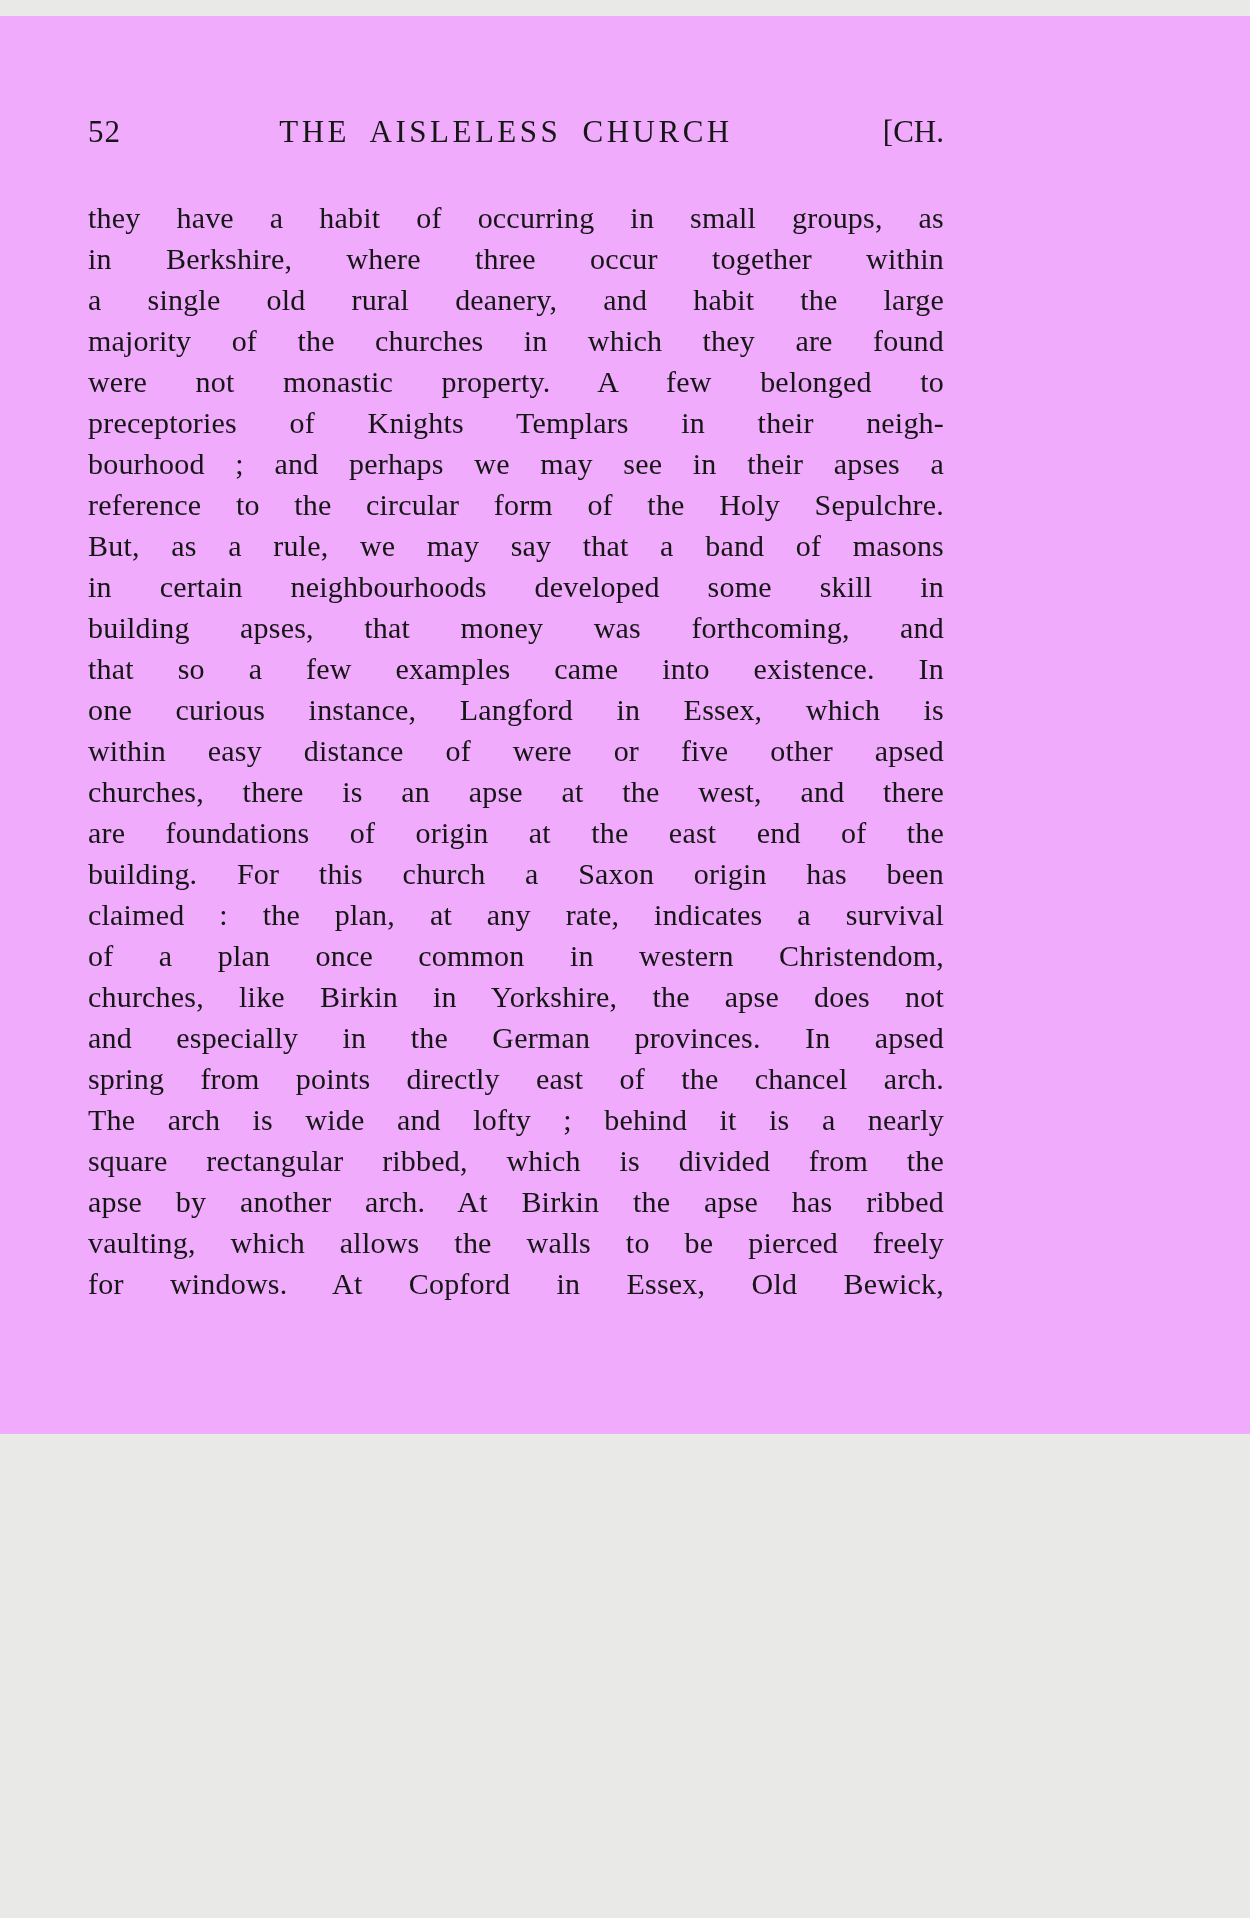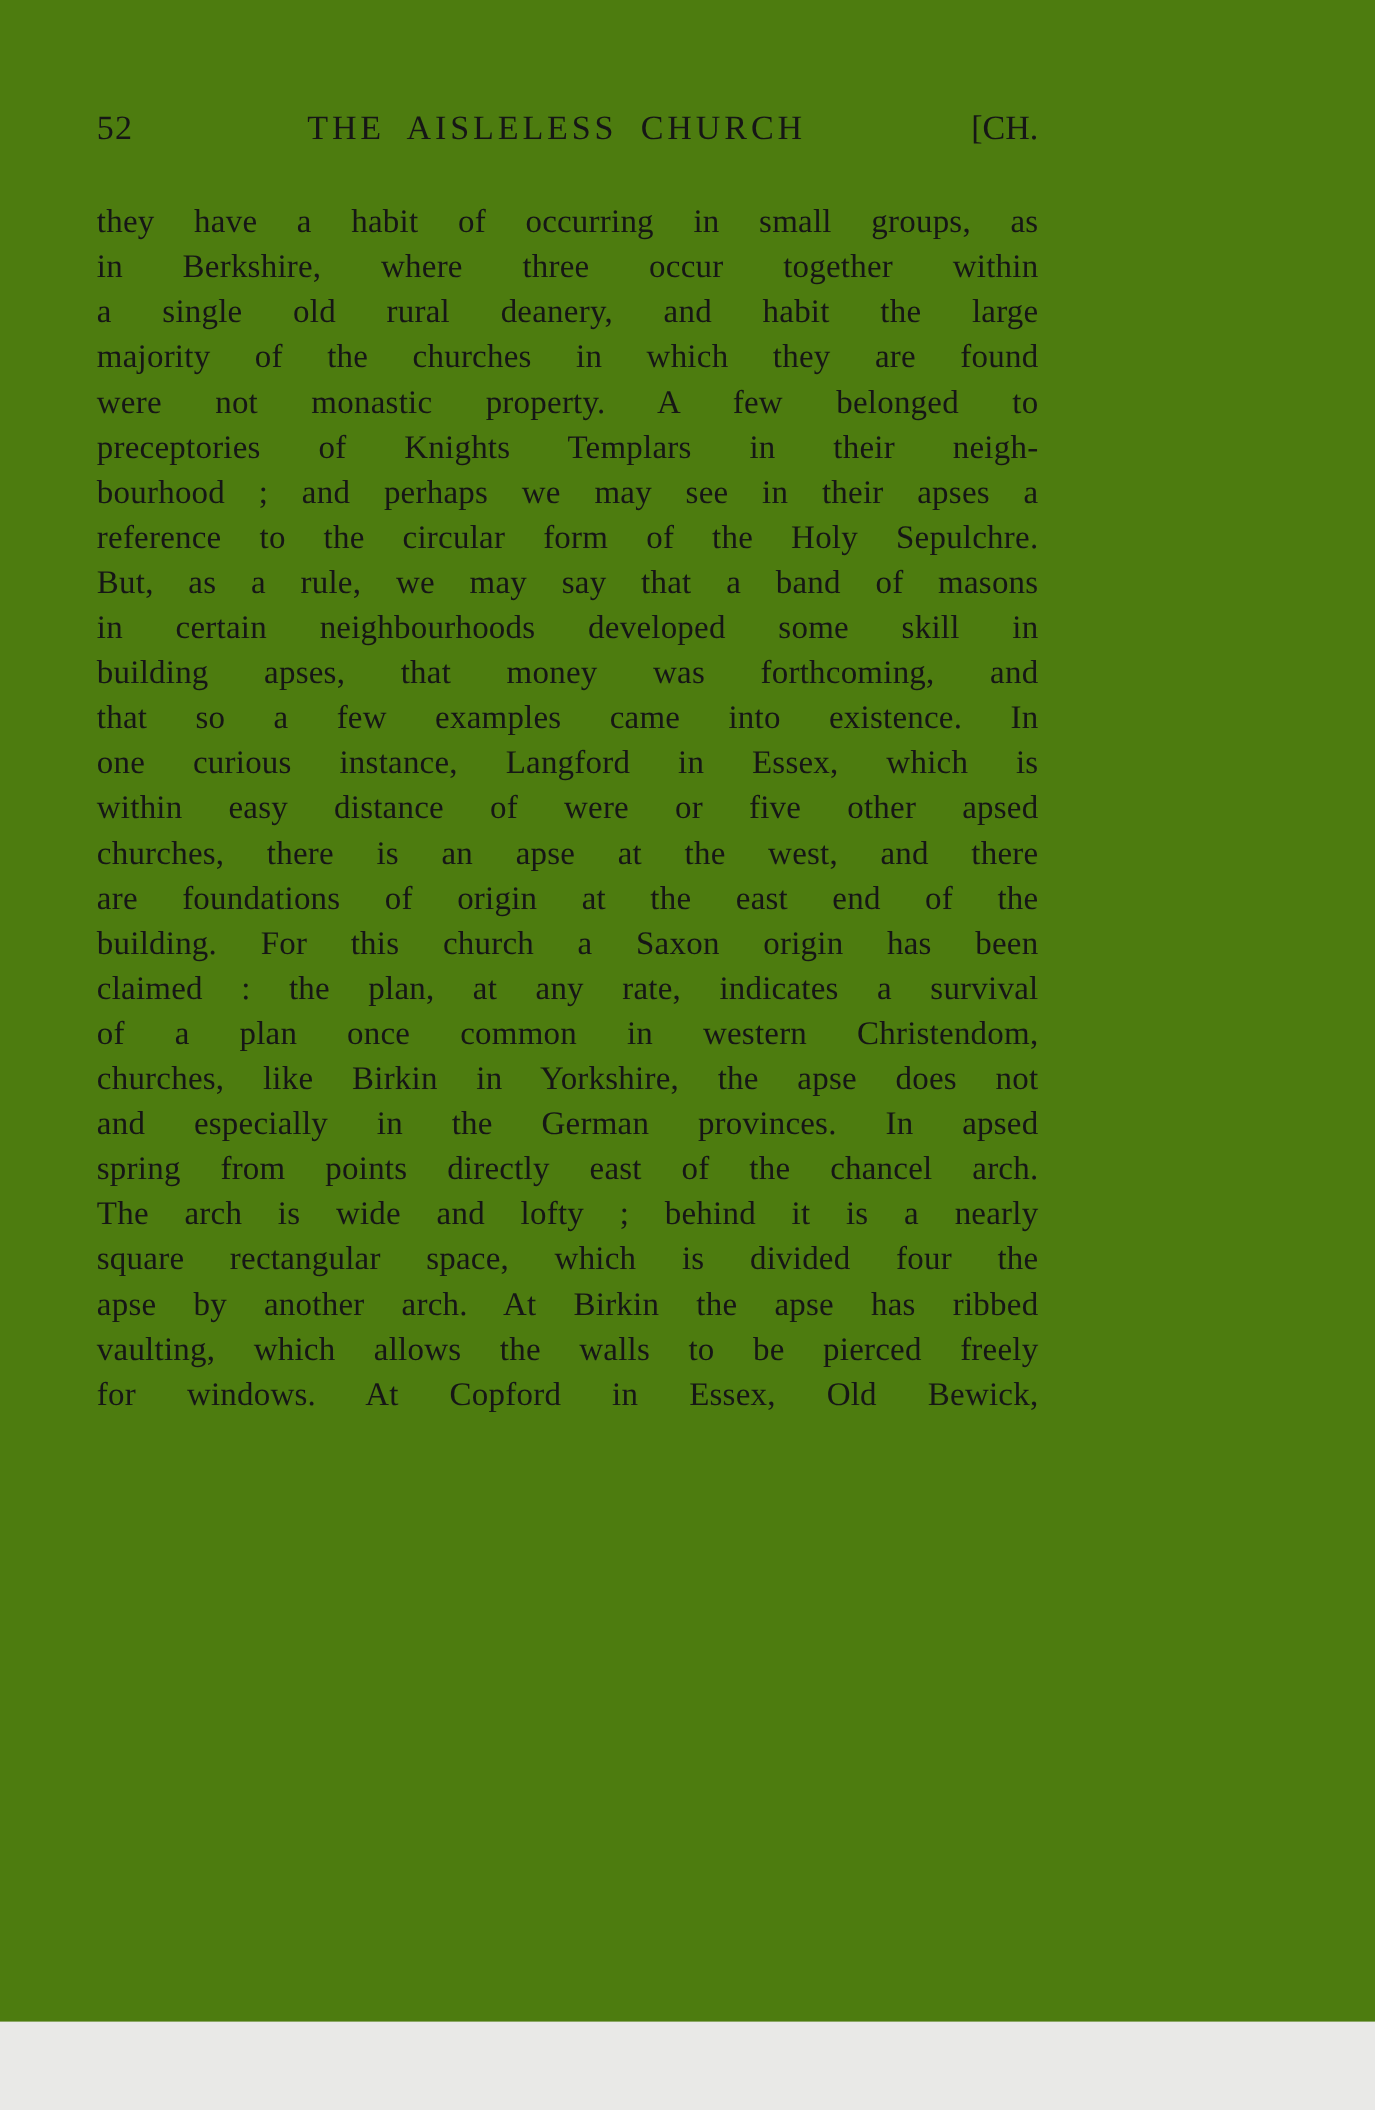--- a/index.html
+++ b/index.html
@@ -3,23 +3,23 @@
 <meta charset="utf-8">
 <style>
   html, body {
     margin: 0;
     padding: 0;
     background: #e9e9e7;
   }
   .page {
     position: relative;
     width: 1250px;
-    height: 1838px;
-    margin: 0 auto;
-    background: #4d7c0f;
+    height: 1418px;
+    margin: 16px auto;
+    background: #f0abfc;
     color: #161616;
     font-family: "Liberation Serif", "DejaVu Serif", serif;
     overflow: hidden;
   }
   .text-block {
     position: absolute;
     left: 88px;
     top: 98px;
     width: 856px;
   }
@@ -85,20 +85,20 @@
       <div class="line">within easy distance of were or five other apsed</div>
       <div class="line">churches, there is an apse at the west, and there</div>
       <div class="line">are foundations of origin at the east end of the</div>
       <div class="line">building. For this church a Saxon origin has been</div>
       <div class="line">claimed : the plan, at any rate, indicates a survival</div>
       <div class="line">of a plan once common in western Christendom,</div>
       <div class="line">churches, like Birkin in Yorkshire, the apse does not</div>
       <div class="line">and especially in the German provinces. In apsed</div>
       <div class="line">spring from points directly east of the chancel arch.</div>
       <div class="line">The arch is wide and lofty ; behind it is a nearly</div>
-      <div class="line">square rectangular space, which is divided four the</div>
+      <div class="line">square rectangular ribbed, which is divided from the</div>
       <div class="line">apse by another arch. At Birkin the apse has ribbed</div>
       <div class="line">vaulting, which allows the walls to be pierced freely</div>
       <div class="line">for windows. At Copford in Essex, Old Bewick,</div>
     </div>
 
   </div>
 </div>
 
 </body></html>

